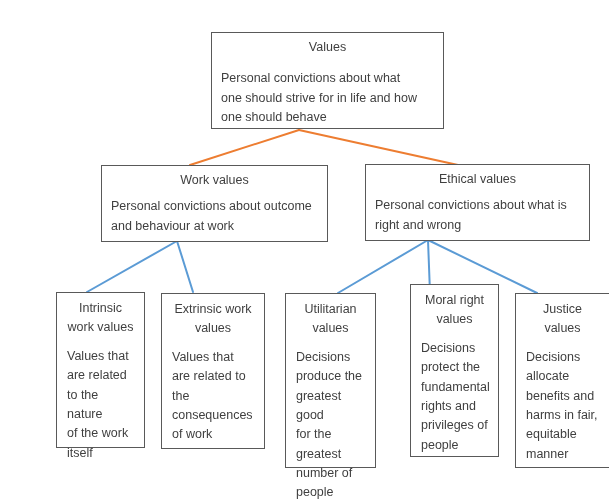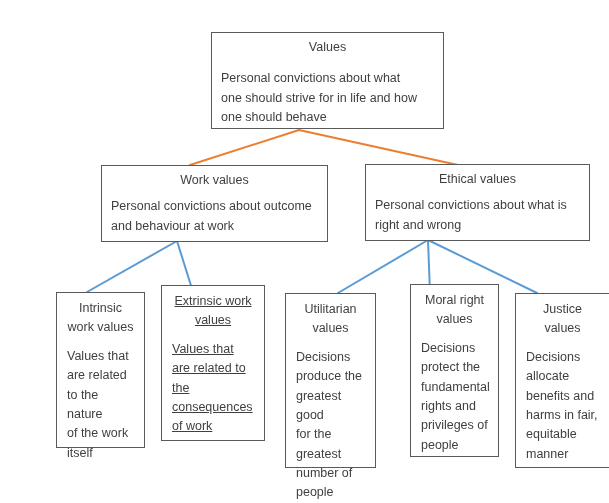--- a/index.html
+++ b/index.html
@@ -46,21 +46,21 @@
   .node.wide .title { margin-bottom: 12px; }
   .node.wide.l2 .title { margin-bottom: 7px; }
   
   .node.tall { padding: 6px 10px; }
   .node.tall .title { margin-bottom: 9px; }
 
   #box-values      { left: 188px; top: 32px;  width: 233px; height: 97px; }
   #box-work        { left: 78px;  top: 165px; width: 227px; height: 77px; }
   #box-ethical     { left: 342px; top: 164px; width: 225px; height: 77px; }
   #box-intrinsic   { left: 33px;  top: 292px; width: 89px;  height: 156px; }
-  #box-extrinsic   { left: 138px; top: 285px; width: 104px; height: 156px; text-decoration: underline; }
+  #box-extrinsic   { left: 138px; top: 293px; width: 104px; height: 156px; }
   #box-utilitarian { left: 262px; top: 293px; width: 91px; height: 175px; }
   #box-moral       { left: 387px; top: 284px; width: 89px;  height: 173px; }
   #box-justice     { left: 492px; top: 293px; width: 95px;  height: 175px; }
 </style>
 </head>
 <body>
 
 <div class="canvas">
 
   <svg class="connectors" viewBox="0 0 609 503" xmlns="http://www.w3.org/2000/svg">

